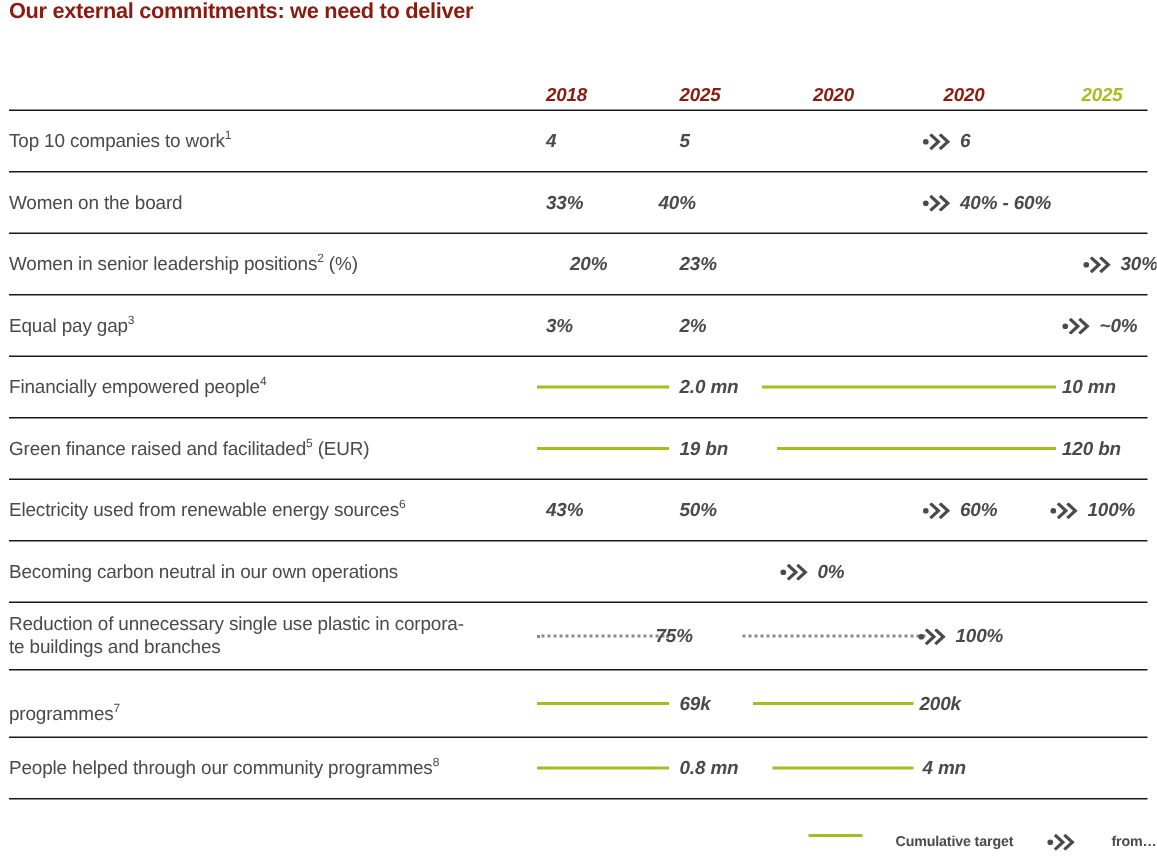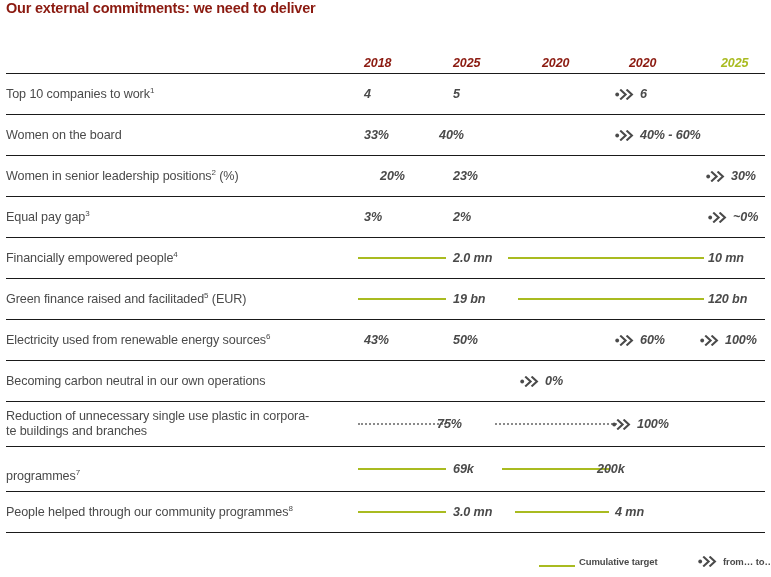--- a/index.html
+++ b/index.html
@@ -125,22 +125,22 @@
   .legend {
     position: absolute;
     left: 6px;
     top: 556px;
     width: 759px;
     height: 18px;
   }
   .legend-item {
     position: absolute;
     display: flex;
-    align-items: flex-end;
-    gap: 4px;
+    align-items: flex-start;
+    gap: 22px;
     font-size: 9.5px;
     font-weight: bold;
     color: #4a4a4a;
     letter-spacing: -0.1px;
     white-space: nowrap;
   }
   .legend-line {
     display: inline-block;
     width: 36px;
     height: 0;
@@ -208,21 +208,21 @@
       </div>
     </div>
 
     <div class="row h1">
       <div class="label-cell">
         <span class="lbl"><span>Women in senior leadership positions</span><sup>2</sup><span> (%)</span></span>
       </div>
       <div class="values">
         <span class="cell" style="left:30px">20%</span>
         <span class="cell" style="left:103px">23%</span>
-        <span class="cell" style="left:356px">
+        <span class="cell" style="left:372px">
           <span class="chev">
             <svg width="21" height="11" viewBox="0 0 21 11">
                 <circle cx="2.2" cy="5.5" r="1.9" fill="#4a4a4a"></circle>
                 <path d="M6 1.3 L10.6 5.5 L6 9.7" stroke="#4a4a4a" stroke-width="2.1" fill="none" stroke-linecap="square"></path>
                 <path d="M12.3 1.3 L16.9 5.5 L12.3 9.7" stroke="#4a4a4a" stroke-width="2.1" fill="none" stroke-linecap="square"></path>
               </svg>
           </span>
           <span>30%</span>
         </span>
       </div>
@@ -348,31 +348,31 @@
       <div class="label-cell">
         <span class="lbl">
           <br>
           <span>programmes</span><sup>7</sup>
         </span>
       </div>
       <div class="values">
         <span class="line" style="left:8px; width:88px"></span>
         <span class="cell" style="left:103px">69k</span>
         <span class="line" style="left:152px; width:107px"></span>
-        <span class="cell" style="left:247px">200k</span>
+        <span class="cell" style="left:263px">200k</span>
       </div>
     </div>
 
     <div class="row h1">
       <div class="label-cell">
         <span class="lbl"><span>People helped through our community programmes</span><sup>8</sup></span>
       </div>
       <div class="values">
         <span class="line" style="left:8px; width:88px"></span>
-        <span class="cell" style="left:103px">3.0 mn</span>
+        <span class="cell" style="left:103px">0.8 mn</span>
         <span class="line" style="left:165px; width:94px"></span>
         <span class="cell" style="left:265px">4 mn</span>
       </div>
     </div>
 
   </div>
 
   <div class="legend">
     <div class="legend-item" style="left:533px">
       <span class="legend-line"></span>

